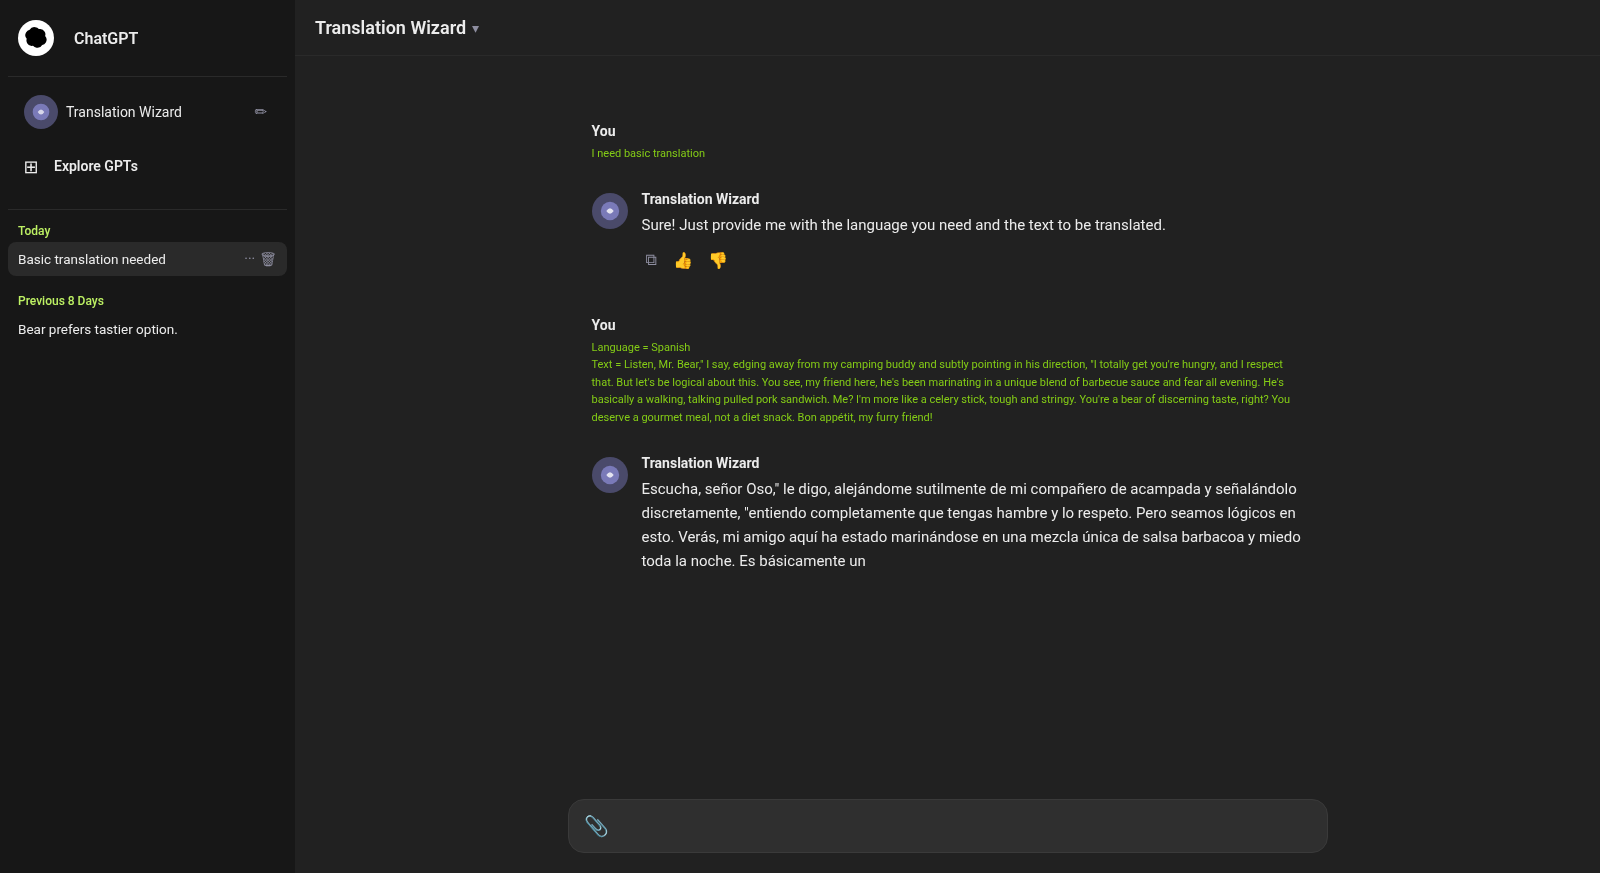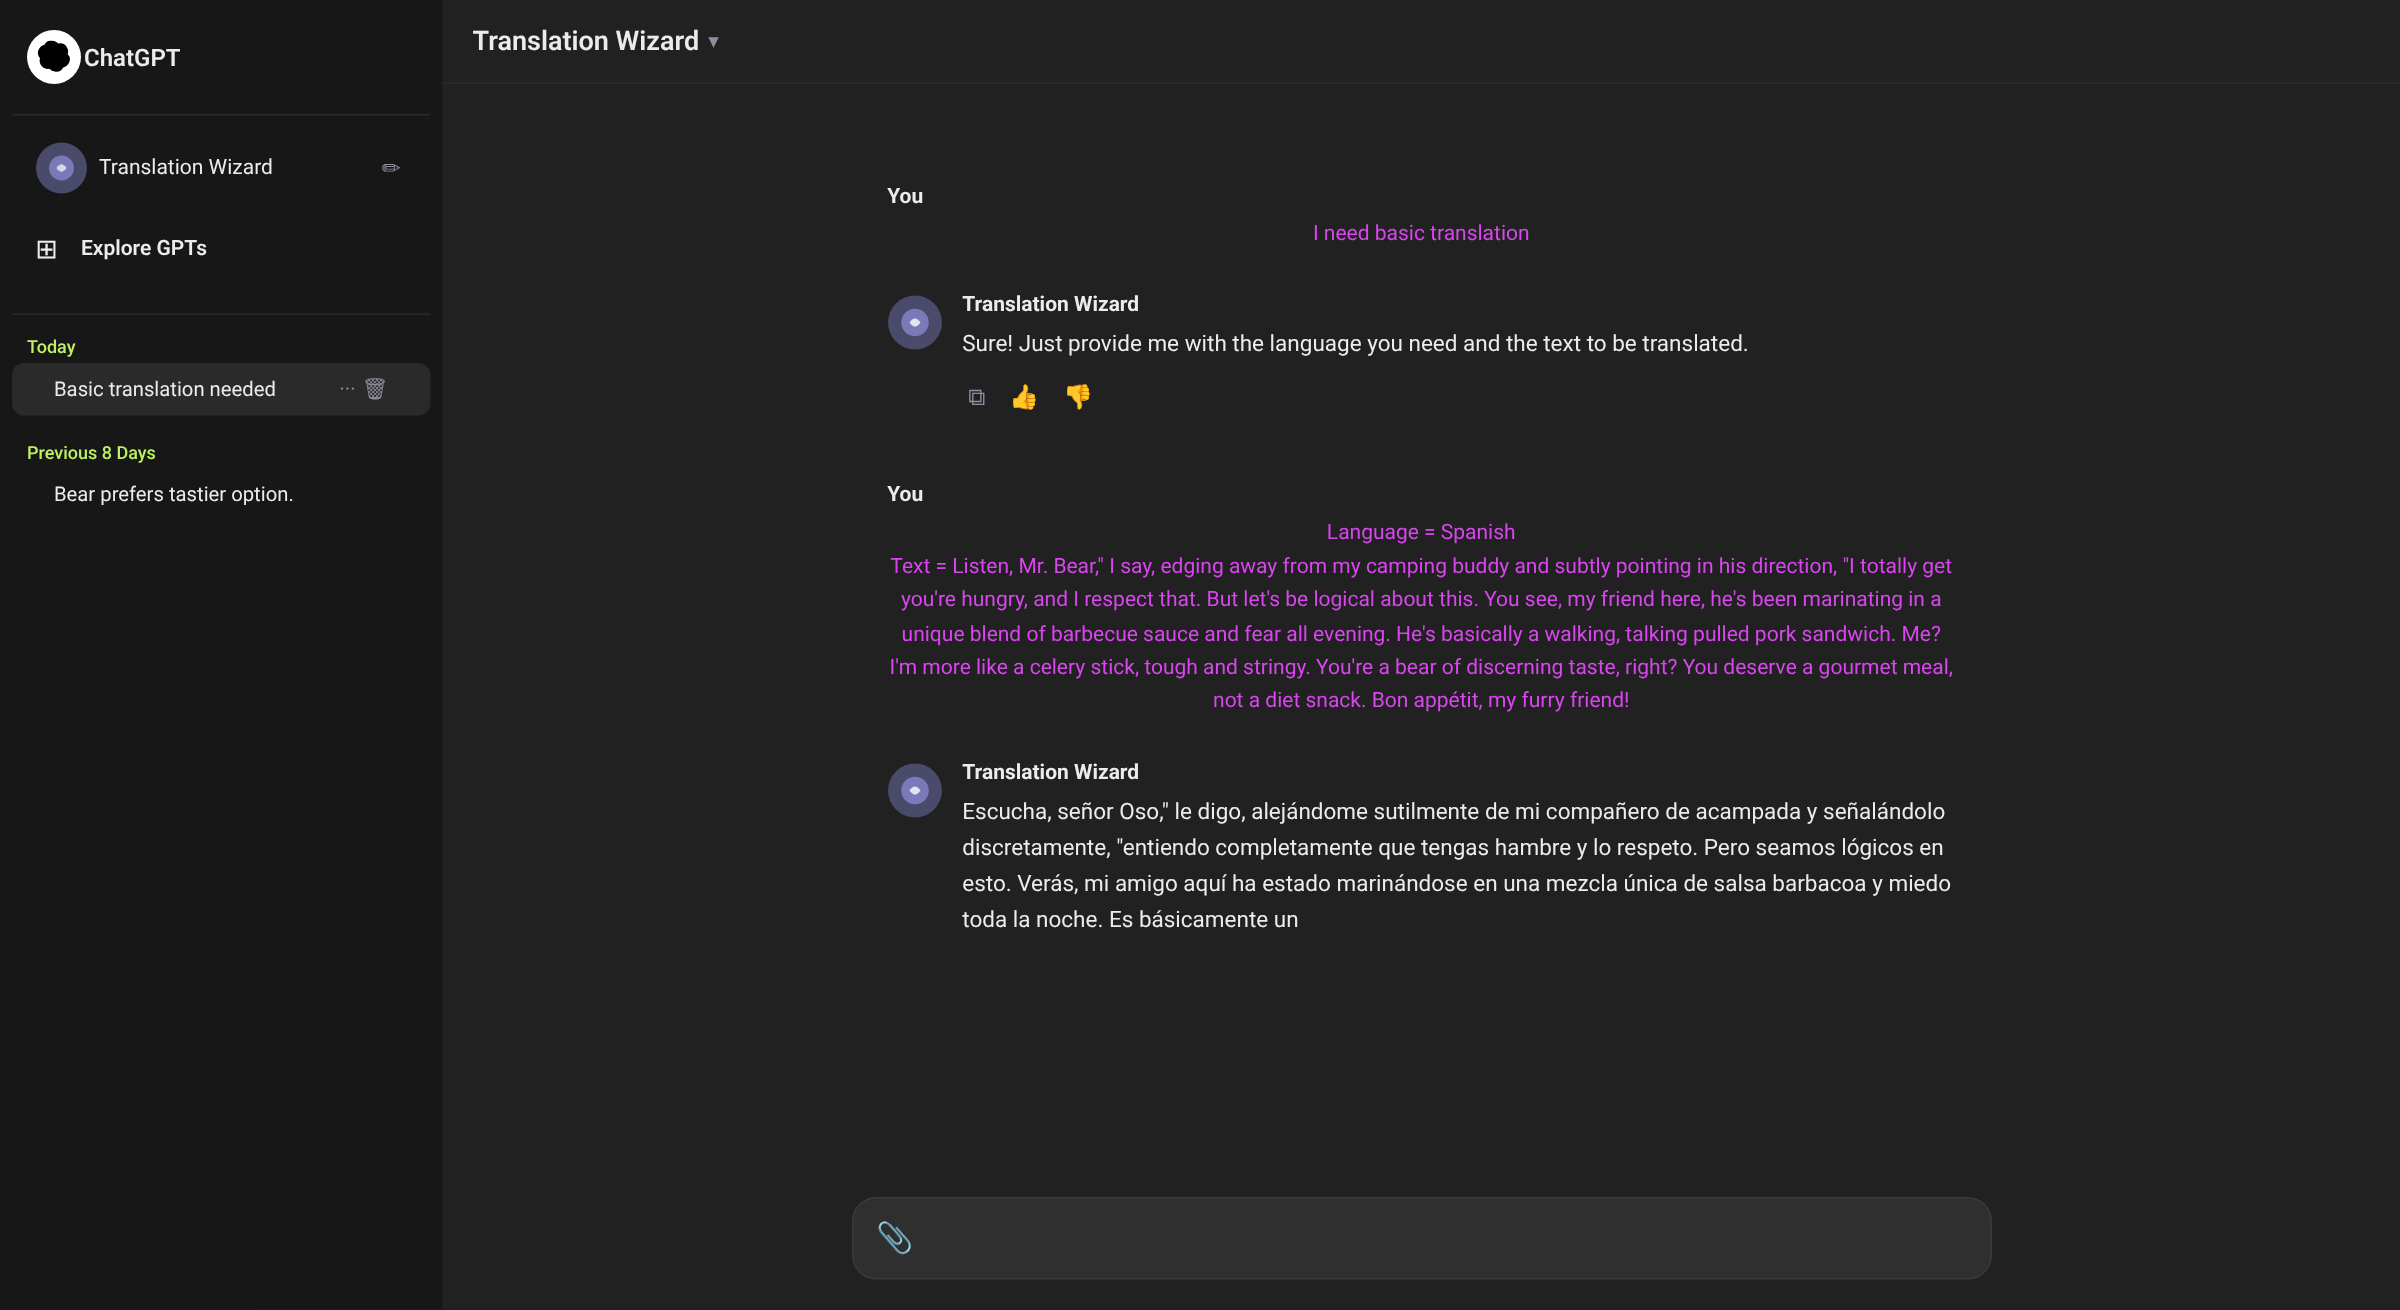--- a/index.html
+++ b/index.html
@@ -18,21 +18,21 @@
       width: 295px;
       background: #171717;
       display: flex;
       flex-direction: column;
       padding: 12px 8px;
       flex-shrink: 0;
     }
     .sidebar-header {
       display: flex;
       align-items: center;
-      gap: 2px;
+      gap: 20px;
       padding: 8px 10px;
       margin-bottom: 8px;
     }
     .chatgpt-logo {
       width: 36px;
       height: 36px;
       background: #fff;
       border-radius: 50%;
       display: flex;
       align-items: center;
@@ -110,21 +110,21 @@
       color: #ececec;
       text-align: center;
     }
     .section-label {
       font-size: 12px;
       color: #bef264;
       padding: 6px 10px 4px 10px;
       font-weight: 500;
     }
     .history-item {
-      padding: 9px 28px;
+      padding: 9px 10px;
       border-radius: 8px;
       cursor: pointer;
       font-size: 13.5px;
       color: #ececec;
       display: flex;
       align-items: center;
       gap: 6px;
       justify-content: space-between;
     }
     .history-item.active {
@@ -207,24 +207,23 @@
       margin-bottom: 28px;
       margin-top: 43px;
     }
     .user-message-full .user-label {
       font-size: 14px;
       font-weight: 700;
       color: #ececec;
       margin-bottom: 6px;
     }
     .user-message-full .user-text {
-      font-size: 14px;
-      color: #d946ef;
+      font-size: 11px;
+      color: #84cc16;
       line-height: 1.6;
-      text-align: center;
     }
 
     .assistant-message {
       display: flex;
       gap: 14px;
       margin-bottom: 28px;
       align-items: flex-start;
     }
     .assistant-avatar {
       width: 36px;

